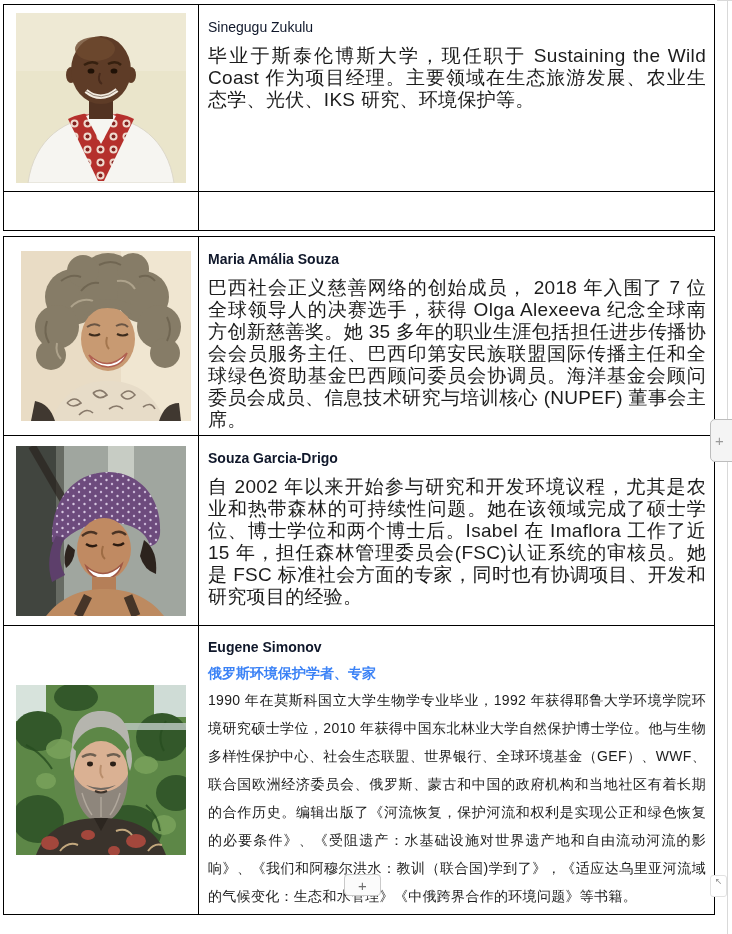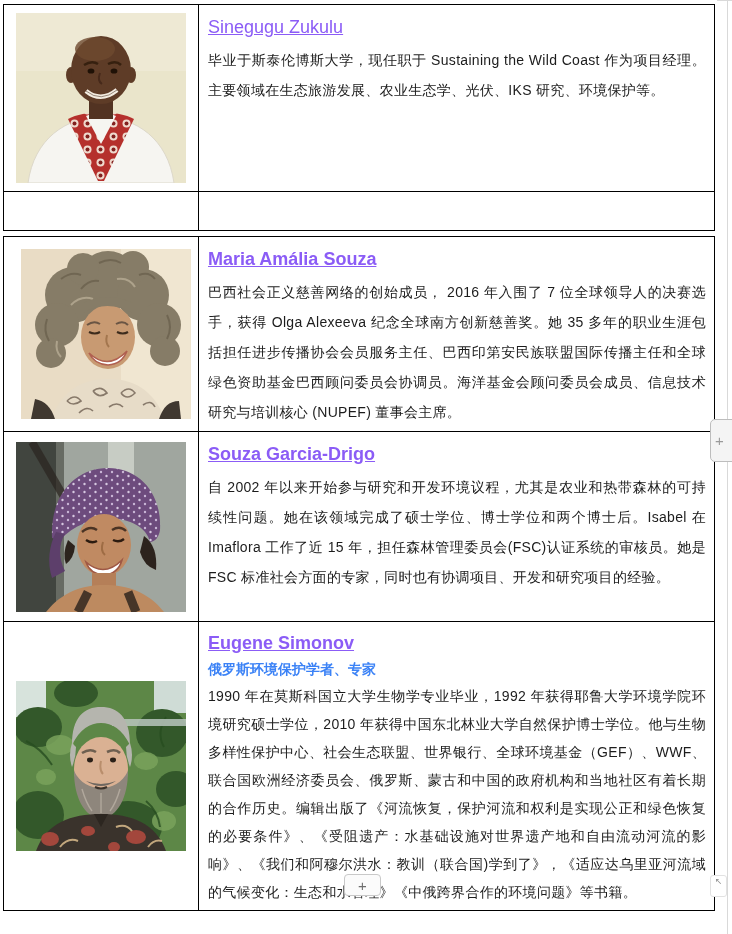--- a/index.html
+++ b/index.html
@@ -16,24 +16,24 @@
   col.c-text  { width:516px; }
   td { border:1px solid #000; vertical-align:top; }
   td.photo-cell { vertical-align:middle; text-align:center; }
   td.photo-cell svg { display:block; margin:0 auto; }
   #tableA tr.rA1 td { height:187px; }
   #tableA tr.rA2 td { height:39px; }
   #tableB tr.rB1 td { height:187px;padding-left:9px; }
   #tableB tr.rB2 td { height:190px; }
   #tableB tr.rB3 td { height:256px; }
   td.text-cell { padding:8px 8px 4px 9px; }
-  .pname { font-size:18px; line-height:28px; color:#8b5cf6; margin-bottom:4px;text-decoration:underline; }
+  .pname { font-size:14px; line-height:28px; color:#0f172a; margin-bottom:4px; }
   .pname.bold { font-weight:bold; }
   .psub { font-size:14px; line-height:26px; font-weight:bold; color:#3b82f6; }
-  .pbio { font-size:14px; line-height:30px; text-align:justify; letter-spacing:0.3px; color:#1c1c1c; }
+  .pbio { font-size:19px; line-height:22px; text-align:justify; letter-spacing:0.3px; color:#1c1c1c; }
   tr.rB3 .pname { line-height:26px; margin-bottom:0; }
   tr.rB3 .pbio  { line-height:28px; font-size:14px; }
   
   .edge-v { position:absolute; left:727px; top:0; width:1px; height:934px; background:#d9d9d9; }
   .edge-h { position:absolute; left:717px; top:0; width:15px; height:1px; background:#d9d9d9; }
   
   .add-col {
     position:absolute; left:710px; top:419px; width:28px; height:43px;
     border:1px solid #bdbdbd; border-radius:5px; background:#f4f4f4;
     color:#9a9a9a; font-size:15px; line-height:41px; text-align:left;
@@ -160,21 +160,21 @@
                 <path d="M122,156 q8,-6 12,2"></path>
               <path d="M58,164 q8,-8 14,-2"></path>
                 <path d="M88,158 q8,-6 14,0"></path>
             </g>
             <path d="M10,170 L34,170 C30,158 24,152 14,150 Z" fill="#403830"></path>
             <path d="M160,170 L138,170 C142,158 148,152 158,152 Z" fill="#403830"></path>
           </svg>
         </td>
         <td class="text-cell">
           <div class="pname bold">Maria Amália Souza</div>
-          <div class="pbio">巴西社会正义慈善网络的创始成员， 2016 年入围了 7 位全球领导人的决赛选手，获得 Olga Alexeeva 纪念全球南方创新慈善奖。她 35 多年的职业生涯包括担任进步传播协会会员服务主任、巴西印第安民族联盟国际传播主任和全球绿色资助基金巴西顾问委员会协调员。海洋基金会顾问委员会成员、信息技术研究与培训核心 (NUPEF) 董事会主席。</div>
+          <div class="pbio">巴西社会正义慈善网络的创始成员， 2018 年入围了 7 位全球领导人的决赛选手，获得 Olga Alexeeva 纪念全球南方创新慈善奖。她 35 多年的职业生涯包括担任进步传播协会会员服务主任、巴西印第安民族联盟国际传播主任和全球绿色资助基金巴西顾问委员会协调员。海洋基金会顾问委员会成员、信息技术研究与培训核心 (NUPEF) 董事会主席。</div>
         </td>
       </tr>
       <tr class="rB2">
         <td class="photo-cell">
           <svg width="170" height="170" viewBox="0 0 170 170" role="img" aria-label="Portrait photo: smiling woman wearing a purple dotted headscarf, grey concrete background">
             <rect width="170" height="170" fill="#a0a69f"></rect>
             <rect x="92" width="26" height="78" fill="#c7ccc4"></rect>
             <rect x="0" width="42" height="170" fill="#41453f"></rect>
             <rect x="40" width="8" height="170" fill="#676b63"></rect>
             <path d="M16,0 L52,62" stroke="#2a241f" stroke-width="8" opacity="0.7"></path>

